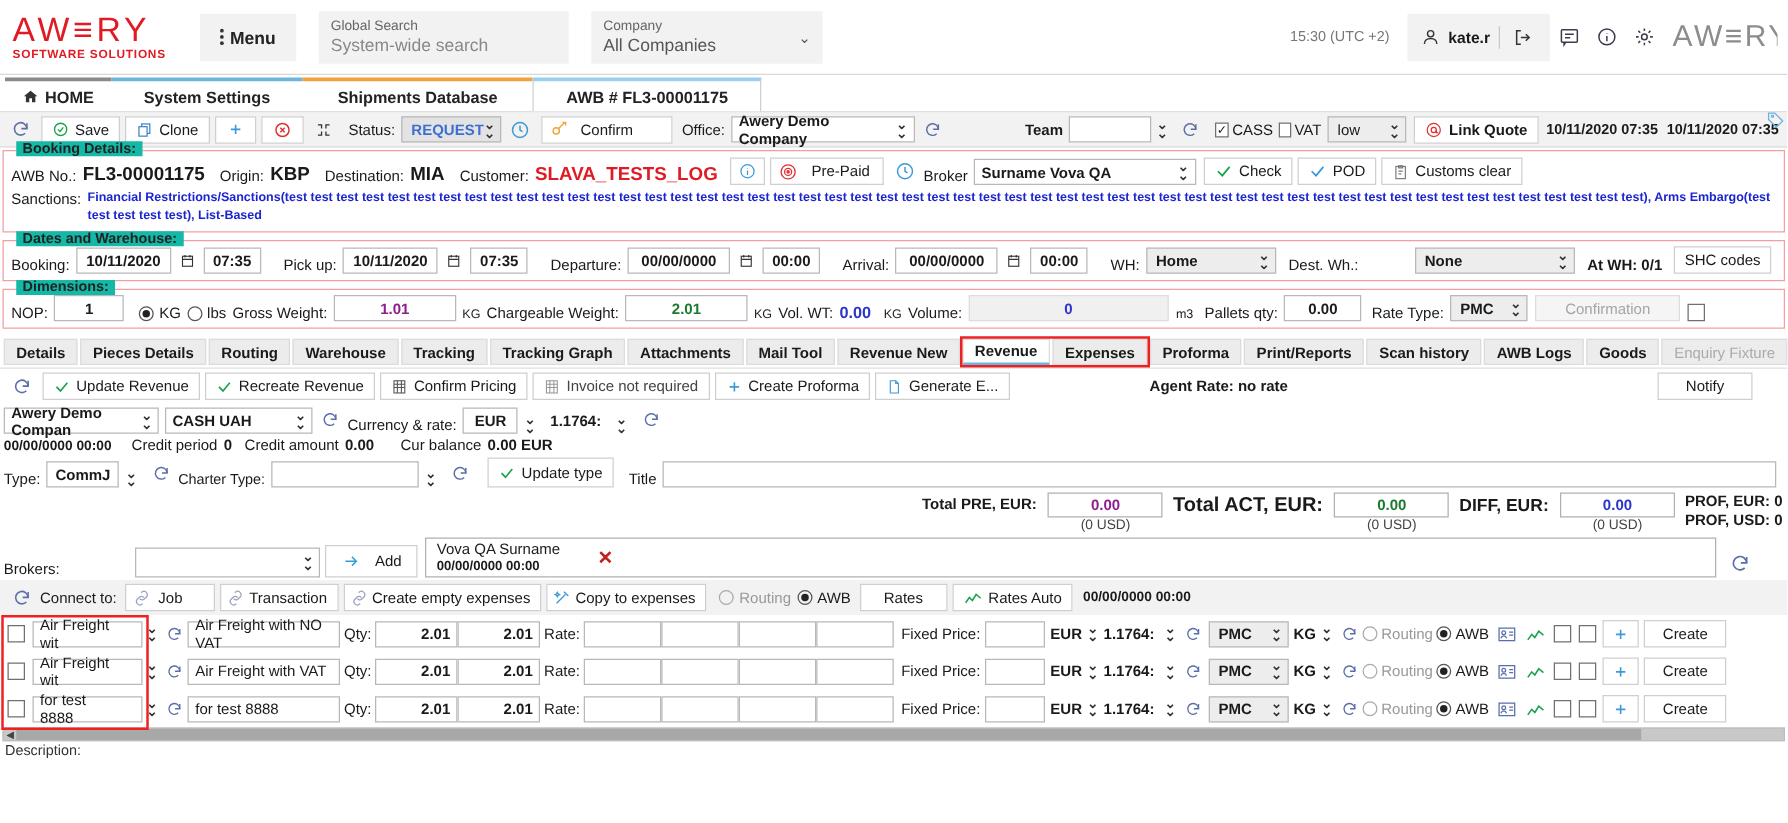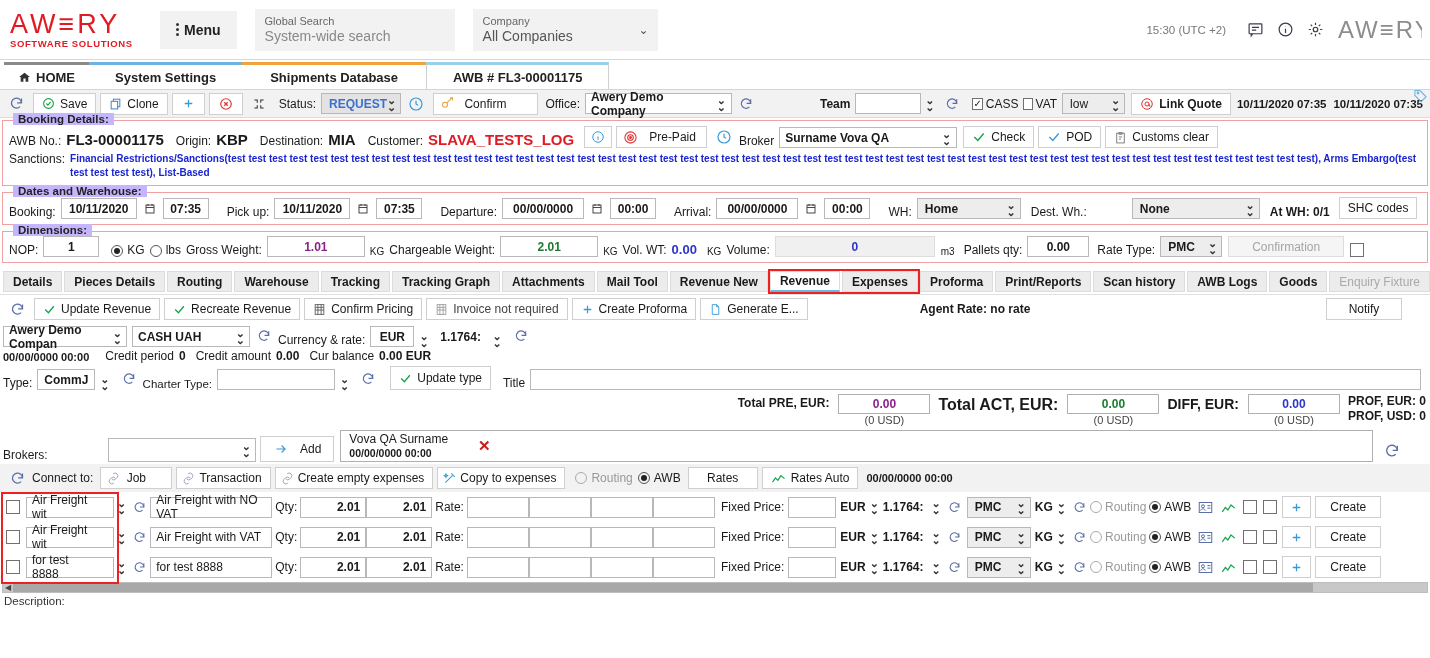--- a/index.html
+++ b/index.html
@@ -77,21 +77,21 @@
     height:21px; background:#fff; border:1px solid #b8b8b8; display:flex; align-items:center;
     padding:0 5px; font-size:12px;
   }
   .dblcaret { font-size:11px; color:#333; line-height:7px; display:inline-block;}
   .dblcaret b { display:block; }
   .cbx { width:12px;height:12px;border:1px solid #707070;background:#fff;display:inline-flex;align-items:center;justify-content:center;font-size:10px;}
 
   
   .fs { border:1px solid #f0a0a0; margin:2px 2px 0 2px; position:relative; padding:4px 6px 5px 6px; }
   .fs > .lg {
-    position:absolute; top:-8px; left:10px; background:#c4b5fd; padding:0 5px;
+    position:absolute; top:-8px; left:10px; background:#14b8a6; padding:0 5px;
     font-size:11.5px; font-weight:bold; color:#222;
   }
   .row { display:flex; align-items:flex-end; flex-wrap:nowrap; }
   .lab { font-size:12px; margin-right:5px; white-space:nowrap;}
   .big { font-size:15px; font-weight:bold; }
   .sanct { color:#1a24d0; font-weight:bold; font-size:10px; line-height:14px; }
 
   
   .mtabs { display:flex; align-items:center; gap:2px; padding:3px 3px 0 3px; background:#fff;}
   .mtab {
@@ -141,20 +141,37 @@
   </div>
 
   <div class="fld company" id="company-select">
     <div class="cap">Company</div>
     <div class="val">All Companies</div>
     <span class="caret">⌄</span>
   </div>
 
   <div class="hdr-right">
     <div class="clock">15:30 (UTC +2)</div>
+    <div class="userbox">
+      <span>
+        <svg width="15" height="15" viewBox="0 0 24 24" fill="none" stroke="#333" stroke-width="1.8">
+            <circle cx="12" cy="8" r="4"></circle>
+            <path d="M4 21c0-4.4 3.6-7 8-7s8 2.6 8 7"></path>
+          </svg>
+      </span>
+      <span class="nm">kate.r</span>
+      <span class="sep-v"></span>
+      <span class="ic" style="width:22px">
+        <svg width="16" height="16" viewBox="0 0 24 24" fill="none" stroke="#333" stroke-width="1.8">
+            <path d="M10 4H5v16h5"></path>
+            <path d="M16 8l4 4-4 4"></path>
+            <path d="M20 12H10"></path>
+          </svg>
+      </span>
+    </div>
     <span class="ic">
       <svg width="17" height="17" viewBox="0 0 24 24" fill="none" stroke="#3b3b4f" stroke-width="1.7">
           <rect x="3" y="4" width="18" height="14" rx="1"></rect>
           <path d="M7 9h10M7 13h6"></path>
           <path d="M8 18l-2 3v-3"></path>
         </svg>
     </span>
     <span class="ic">
       <svg width="17" height="17" viewBox="0 0 24 24" fill="none" stroke="#3b3b4f" stroke-width="1.7">
           <circle cx="12" cy="12" r="9"></circle>
@@ -618,21 +635,21 @@
           <path d="M20 4v7h-7"></path>
         </svg>
     </span>
   </div>
   <div class="row" style="margin-top:2px">
     <span style="font-size:11px;font-weight:bold">00/00/0000 00:00</span>
     <span class="lab" style="margin-left:16px">Credit period</span>
     <span style="font-size:12px;font-weight:bold">0</span>
     <span class="lab" style="margin-left:10px">Credit amount</span>
     <span style="font-size:12px;font-weight:bold">0.00</span>
-    <span class="lab" style="margin-left:10px">Cur balance</span>
+    <span class="lab" style="margin-left:21px">Cur balance</span>
     <span style="font-size:12px;font-weight:bold">0.00 EUR</span>
   </div>
   <div class="row" style="margin-top:3px">
     <span class="lab">Type:</span>
     <span class="inbox" style="width:58px;font-weight:bold;justify-content:center">CommJ</span>
     <span class="dblcaret" style="margin:0 5px">
         <b>⌄</b>
         <b>⌄</b>
       </span>
     <span class="tbtn plain">

